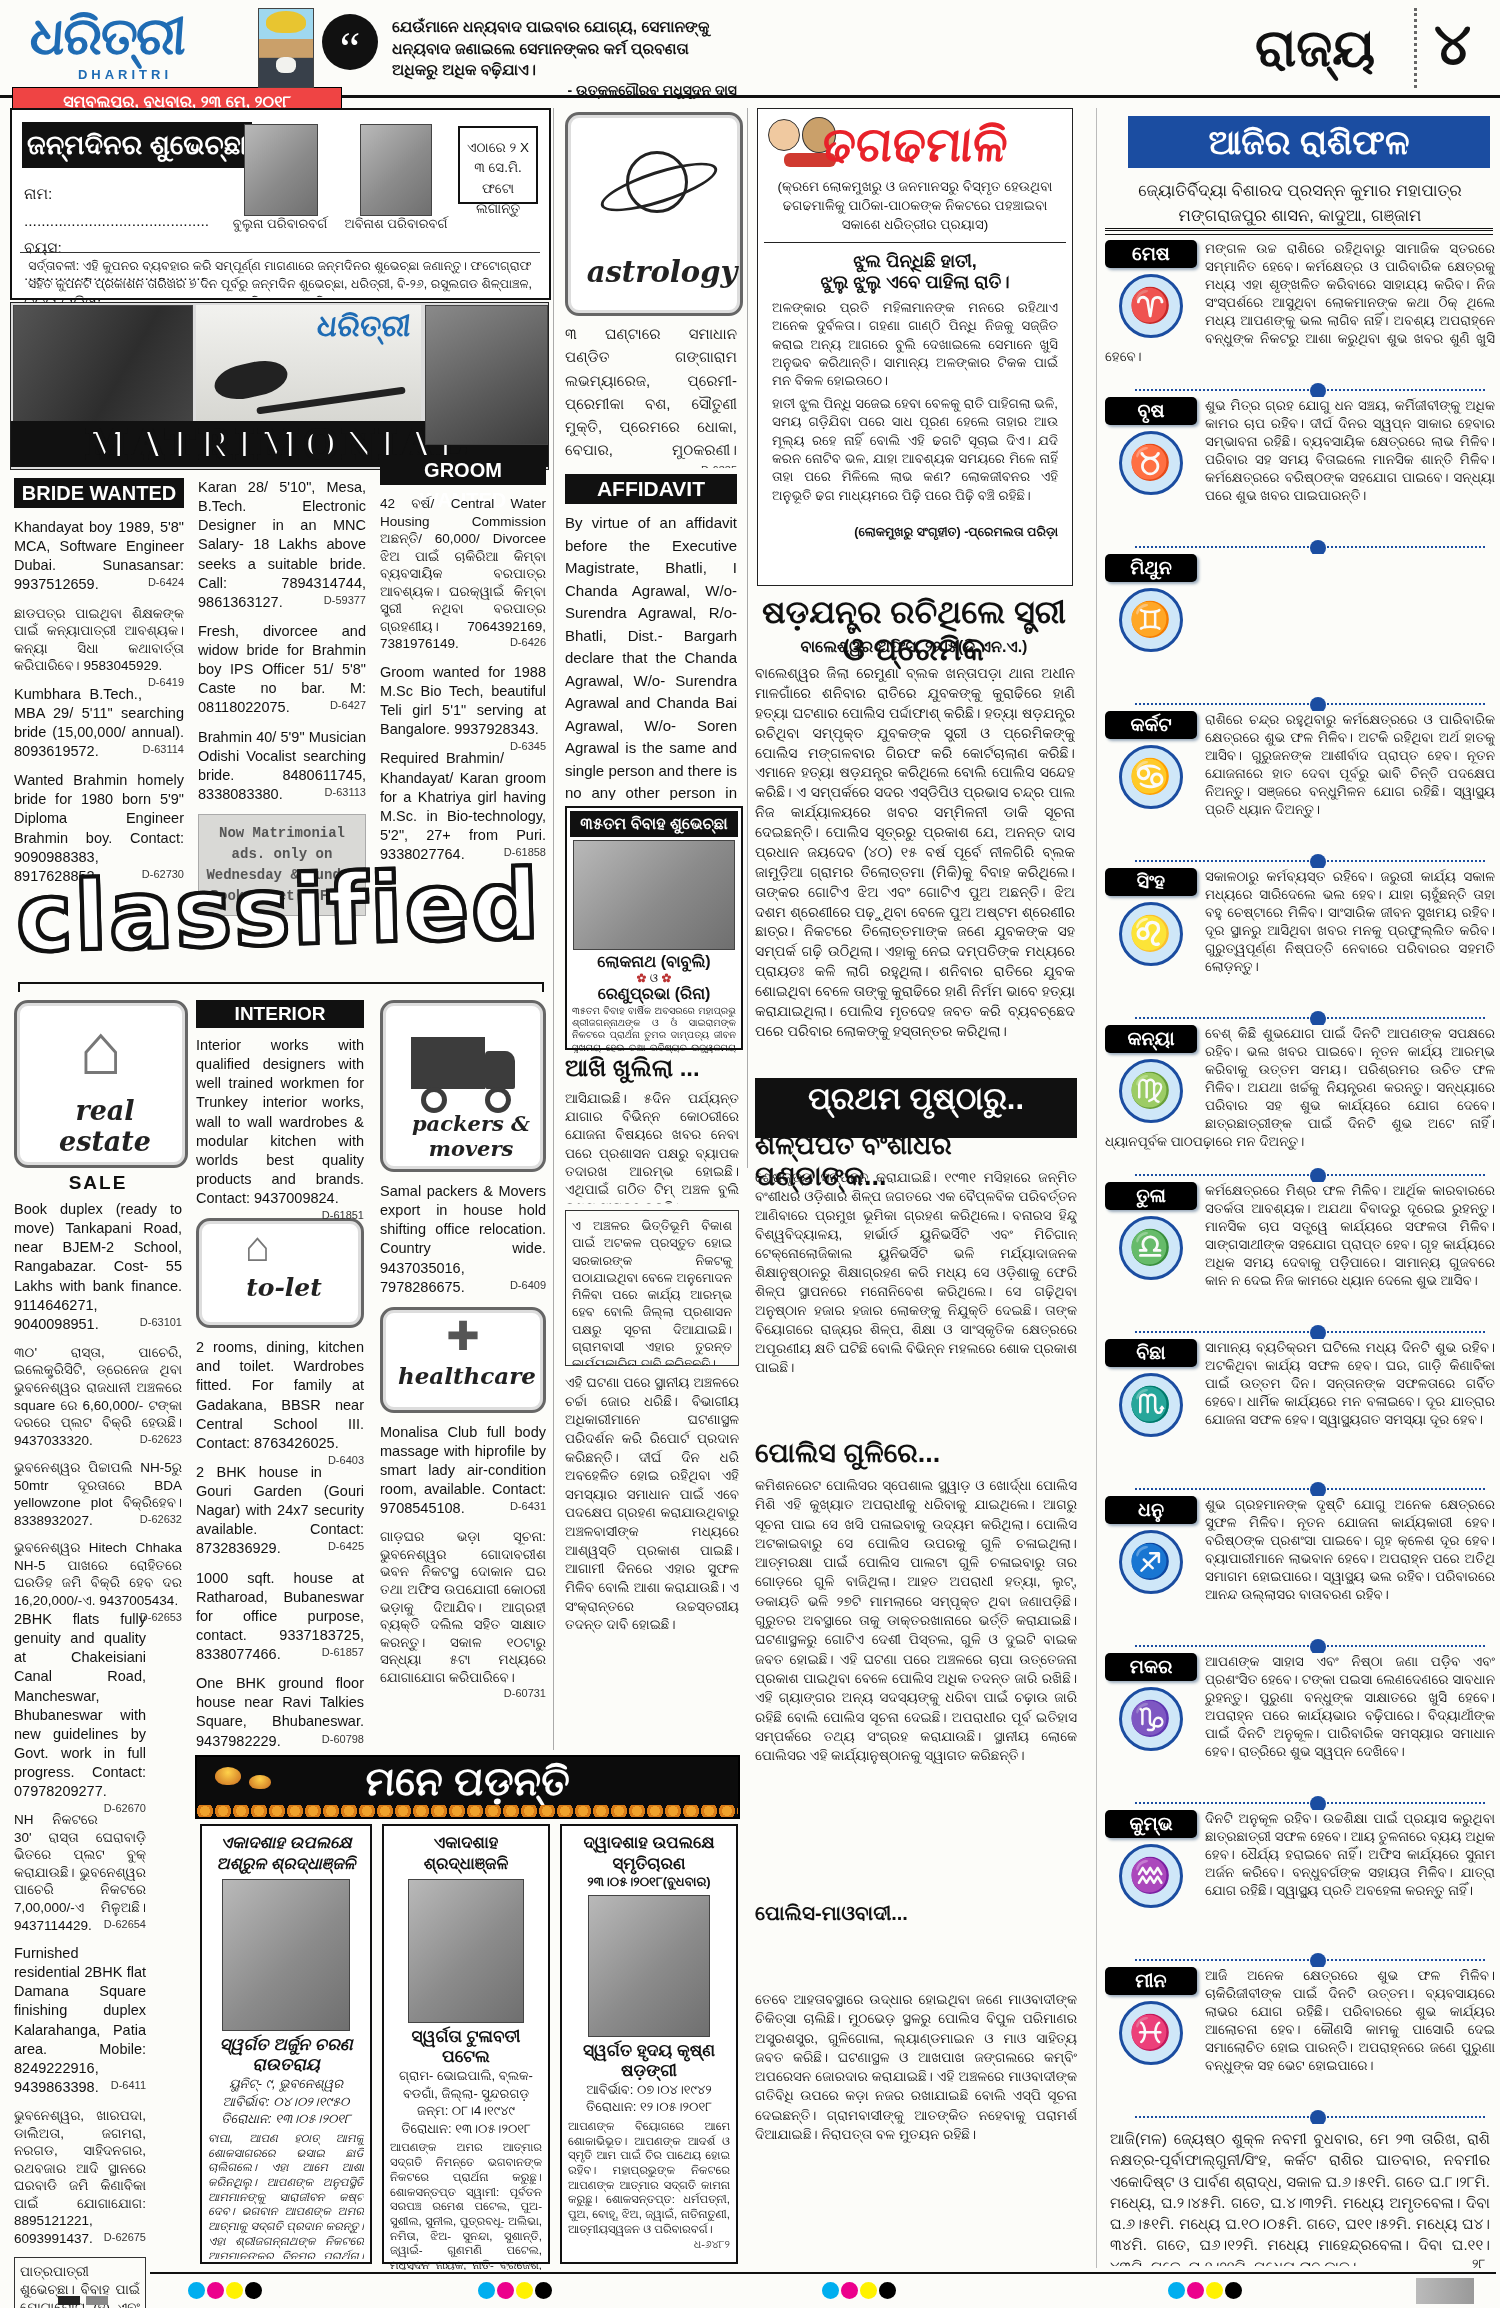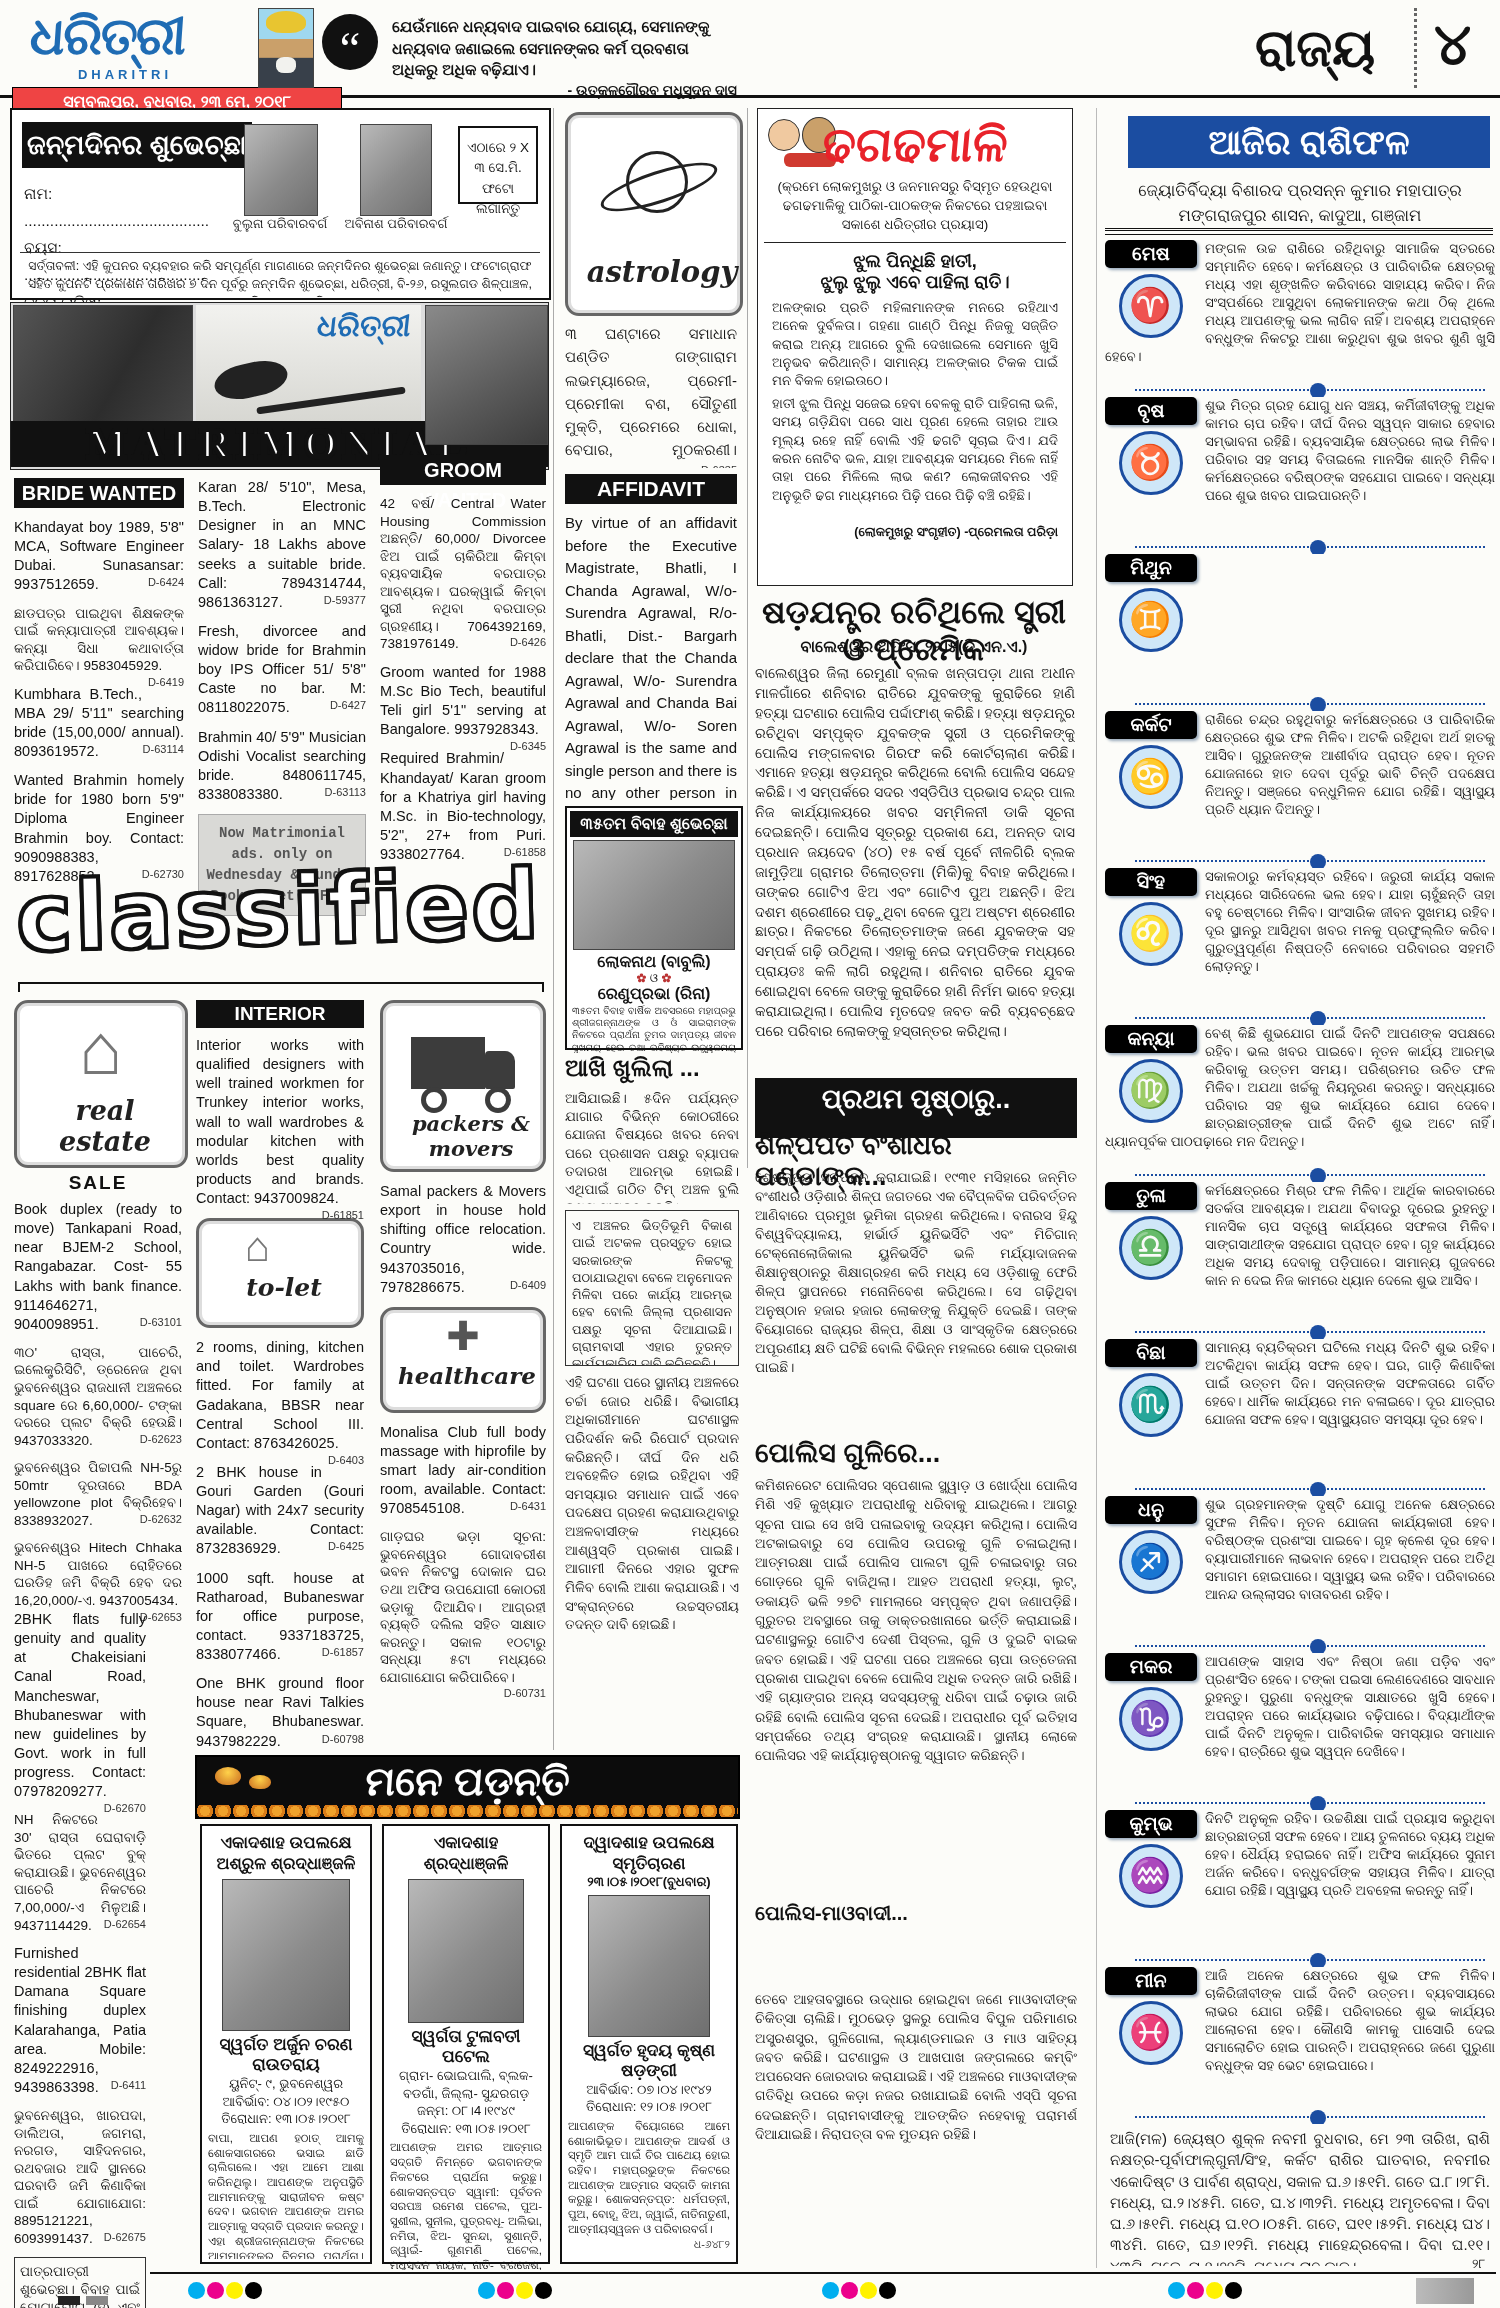--- a/index.html
+++ b/index.html
@@ -162,21 +162,21 @@
       <div class="jt ovh" style="margin-top:6px;font-size:13.3px;line-height:1.38;height:92px;">ଅଳଙ୍କାର ପ୍ରତି ମହିଳାମାନଙ୍କ ମନରେ ରହିଥାଏ ଅନେକ ଦୁର୍ବଳତା। ଗହଣା ଗାଣ୍ଠି ପିନ୍ଧି ନିଜକୁ ସଜ୍ଜିତ କରାଇ ଅନ୍ୟ ଆଗରେ ବୁଲି ଦେଖାଇଲେ ସେମାନେ ଖୁସି ଅନୁଭବ କରିଥାନ୍ତି। ସାମାନ୍ୟ ଅଳଙ୍କାର ଟିକକ ପାଇଁ ମନ ବିକଳ ହୋଇଉଠେ।</div>
       <div class="jt ovh" style="margin-top:4px;font-size:13.3px;line-height:1.38;height:128px;">ହାତୀ ଝୁଲ ପିନ୍ଧି ସଜେଇ ହେବା ବେଳକୁ ରାତି ପାହିଗଲା ଭଳି, ସମୟ ଗଡ଼ିଯିବା ପରେ ସାଧ ପୂରଣ ହେଲେ ତାହାର ଆଉ ମୂଲ୍ୟ ରହେ ନାହିଁ ବୋଲି ଏହି ଢଗଟି ସୂଚାଇ ଦିଏ। ଯଦି କରନ ନୋଟିବ ଭଳ, ଯାହା ଆବଶ୍ୟକ ସମୟରେ ମିଳେ ନାହିଁ ତାହା ପରେ ମିଳିଲେ ଲାଭ କଣ? ଲୋକଜୀବନର ଏହି ଅନୁଭୂତି ଢଗ ମାଧ୍ୟମରେ ପିଢ଼ି ପରେ ପିଢ଼ି ବଞ୍ଚି ରହିଛି।</div>
       <div style="text-align:right;font-size:12.5px;font-weight:bold;margin-top:2px;">(ଲୋକମୁଖରୁ ସଂଗୃହୀତ) -ପ୍ରେମଲତା ପରିଡ଼ା</div>
     </div>
   </div>
 
   <div class="abs ctr headline" style="left:752px;top:594px;width:324px;font-size:32px;">ଷଡ଼ଯନ୍ତ୍ର ରଚିଥିଲେ ସ୍ତ୍ରୀ ଓ ପ୍ରେମିକ</div>
   <div class="abs ctr headline" style="left:752px;top:638px;width:324px;font-size:16px;">ବାଲେଶ୍ୱର ଅଫିସ, ୨୨।୫(ଡି.ଏନ.ଏ.)</div>
   <div class="abs jt ovh" style="left:755px;top:664px;width:320px;height:404px;font-size:14.2px;line-height:1.4;">ବାଲେଶ୍ୱର ଜିଲା ରେମୁଣା ବ୍ଲକ ଖନ୍ତାପଡ଼ା ଥାନା ଅଧୀନ ମାଳଗାଁରେ ଶନିବାର ରାତିରେ ଯୁବକଙ୍କୁ କୁରାଢିରେ ହାଣି ହତ୍ୟା ଘଟଣାର ପୋଲିସ ପର୍ଦ୍ଦାଫାଶ୍ କରିଛି। ହତ୍ୟା ଷଡ଼ଯନ୍ତ୍ର ରଚିଥିବା ସମ୍ପୃକ୍ତ ଯୁବକଙ୍କ ସ୍ତ୍ରୀ ଓ ପ୍ରେମିକଙ୍କୁ ପୋଲିସ ମଙ୍ଗଳବାର ଗିରଫ କରି କୋର୍ଟଚାଲାଣ କରିଛି। ଏମାନେ ହତ୍ୟା ଷଡ଼ଯନ୍ତ୍ର କରିଥିଲେ ବୋଲି ପୋଲିସ ସନ୍ଦେହ କରିଛି। ଏ ସମ୍ପର୍କରେ ସଦର ଏସ୍‌ଡିପିଓ ପ୍ରଭାସ ଚନ୍ଦ୍ର ପାଲ ନିଜ କାର୍ଯ୍ୟାଳୟରେ ଖବର ସମ୍ମିଳନୀ ଡାକି ସୂଚନା ଦେଇଛନ୍ତି। ପୋଲିସ ସୂତ୍ରରୁ ପ୍ରକାଶ ଯେ, ଅନନ୍ତ ଦାସ ପ୍ରଧାନ ଜୟଦେବ (୪୦) ୧୫ ବର୍ଷ ପୂର୍ବେ ନୀଳଗିରି ବ୍ଲକ ଜାମୁଡ଼ିଆ ଗ୍ରାମର ତିଲୋତ୍ତମା (ମିକି)କୁ ବିବାହ କରିଥିଲେ। ତାଙ୍କର ଗୋଟିଏ ଝିଅ ଏବଂ ଗୋଟିଏ ପୁଅ ଅଛନ୍ତି। ଝିଅ ଦଶମ ଶ୍ରେଣୀରେ ପଢ଼ୁଥିବା ବେଳେ ପୁଅ ଅଷ୍ଟମ ଶ୍ରେଣୀର ଛାତ୍ର। ନିକଟରେ ତିଲୋତ୍ତମାଙ୍କ ଜଣେ ଯୁବକଙ୍କ ସହ ସମ୍ପର୍କ ଗଢ଼ି ଉଠିଥିଲା। ଏହାକୁ ନେଇ ଦମ୍ପତିଙ୍କ ମଧ୍ୟରେ ପ୍ରାୟତଃ କଳି ଲାଗି ରହୁଥିଲା। ଶନିବାର ରାତିରେ ଯୁବକ ଶୋଇଥିବା ବେଳେ ତାଙ୍କୁ କୁରାଢିରେ ହାଣି ନିର୍ମମ ଭାବେ ହତ୍ୟା କରାଯାଇଥିଲା। ପୋଲିସ ମୃତଦେହ ଜବତ କରି ବ୍ୟବଚ୍ଛେଦ ପରେ ପରିବାର ଲୋକଙ୍କୁ ହସ୍ତାନ୍ତର କରିଥିଲା।</div>
 
-  <div class="abs bar" style="left:755px;top:1078px;width:322px;height:60px;font-size:27px;line-height:42px;">ପ୍ରଥମ ପୃଷ୍ଠାରୁ..</div>
+  <div class="abs bar" style="left:755px;top:1078px;width:322px;height:60px;font-size:31px;line-height:42px;">ପ୍ରଥମ ପୃଷ୍ଠାରୁ..</div>
   <div class="abs headline" style="left:755px;top:1130px;width:322px;font-size:27px;">ଶିଳ୍ପପତି ବଂଶୀଧର ପଣ୍ଡାଙ୍କ...</div>
   <div class="abs jt ovh" style="left:755px;top:1168px;width:322px;height:262px;font-size:13.6px;line-height:1.4;">ଶେଷକୃତ୍ୟ ସମ୍ପନ୍ନ କରାଯାଇଛି। ୧୯୩୧ ମସିହାରେ ଜନ୍ମିତ ବଂଶୀଧର ଓଡ଼ିଶାର ଶିଳ୍ପ ଜଗତରେ ଏକ ବୈପ୍ଳବିକ ପରିବର୍ତ୍ତନ ଆଣିବାରେ ପ୍ରମୁଖ ଭୂମିକା ଗ୍ରହଣ କରିଥିଲେ। ବନାରସ ହିନ୍ଦୁ ବିଶ୍ୱବିଦ୍ୟାଳୟ, ହାର୍ଭାର୍ଡ ୟୁନିଭର୍ସିଟି ଏବଂ ମିଚିଗାନ୍ ଟେକ୍ନୋଲୋଜିକାଲ ୟୁନିଭର୍ସିଟି ଭଳି ମର୍ଯ୍ୟାଦାଜନକ ଶିକ୍ଷାନୁଷ୍ଠାନରୁ ଶିକ୍ଷାଗ୍ରହଣ କରି ମଧ୍ୟ ସେ ଓଡ଼ିଶାକୁ ଫେରି ଶିଳ୍ପ ସ୍ଥାପନରେ ମନୋନିବେଶ କରିଥିଲେ। ସେ ଗଢ଼ିଥିବା ଅନୁଷ୍ଠାନ ହଜାର ହଜାର ଲୋକଙ୍କୁ ନିଯୁକ୍ତି ଦେଇଛି। ତାଙ୍କ ବିୟୋଗରେ ରାଜ୍ୟର ଶିଳ୍ପ, ଶିକ୍ଷା ଓ ସାଂସ୍କୃତିକ କ୍ଷେତ୍ରରେ ଅପୂରଣୀୟ କ୍ଷତି ଘଟିଛି ବୋଲି ବିଭିନ୍ନ ମହଲରେ ଶୋକ ପ୍ରକାଶ ପାଇଛି।</div>
   <div class="abs headline" style="left:755px;top:1438px;width:322px;font-size:27px;">ପୋଲିସ ଗୁଳିରେ...</div>
   <div class="abs jt ovh" style="left:755px;top:1476px;width:322px;height:468px;font-size:13.6px;line-height:1.42;">କମିଶନରେଟ ପୋଲିସର ସ୍ପେଶାଲ ସ୍କ୍ୱାଡ଼ ଓ ଖୋର୍ଦ୍ଧା ପୋଲିସ ମିଶି ଏହି କୁଖ୍ୟାତ ଅପରାଧୀକୁ ଧରିବାକୁ ଯାଇଥିଲେ। ଆଗରୁ ସୂଚନା ପାଇ ସେ ଖସି ପଳାଇବାକୁ ଉଦ୍ୟମ କରିଥିଲା। ପୋଲିସ ଅଟକାଇବାରୁ ସେ ପୋଲିସ ଉପରକୁ ଗୁଳି ଚଳାଇଥିଲା। ଆତ୍ମରକ୍ଷା ପାଇଁ ପୋଲିସ ପାଲଟା ଗୁଳି ଚଳାଇବାରୁ ତାର ଗୋଡ଼ରେ ଗୁଳି ବାଜିଥିଲା। ଆହତ ଅପରାଧୀ ହତ୍ୟା, ଲୁଟ୍, ଡକାୟତି ଭଳି ୨୭ଟି ମାମଲାରେ ସମ୍ପୃକ୍ତ ଥିବା ଜଣାପଡ଼ିଛି। ଗୁରୁତର ଅବସ୍ଥାରେ ତାକୁ ଡାକ୍ତରଖାନାରେ ଭର୍ତ୍ତି କରାଯାଇଛି। ଘଟଣାସ୍ଥଳରୁ ଗୋଟିଏ ଦେଶୀ ପିସ୍ତଲ, ଗୁଳି ଓ ଦୁଇଟି ବାଇକ ଜବତ ହୋଇଛି। ଏହି ଘଟଣା ପରେ ଅଞ୍ଚଳରେ ଚାପା ଉତ୍ତେଜନା ପ୍ରକାଶ ପାଇଥିବା ବେଳେ ପୋଲିସ ଅଧିକ ତଦନ୍ତ ଜାରି ରଖିଛି। ଏହି ଗ୍ୟାଙ୍ଗର ଅନ୍ୟ ସଦସ୍ୟଙ୍କୁ ଧରିବା ପାଇଁ ଚଢ଼ାଉ ଜାରି ରହିଛି ବୋଲି ପୋଲିସ ସୂଚନା ଦେଇଛି। ଅପରାଧୀର ପୂର୍ବ ଇତିହାସ ସମ୍ପର୍କରେ ତଥ୍ୟ ସଂଗ୍ରହ କରାଯାଉଛି। ସ୍ଥାନୀୟ ଲୋକେ ପୋଲିସର ଏହି କାର୍ଯ୍ୟାନୁଷ୍ଠାନକୁ ସ୍ୱାଗତ କରିଛନ୍ତି।</div>
   <div class="abs headline" style="left:755px;top:1902px;width:322px;font-size:20px;">ପୋଲିସ-ମାଓବାଦୀ...</div>
   <div class="abs jt ovh" style="left:755px;top:1990px;width:322px;height:276px;font-size:13.6px;line-height:1.42;">ତେବେ ଆହତାବସ୍ଥାରେ ଉଦ୍ଧାର ହୋଇଥିବା ଜଣେ ମାଓବାଦୀଙ୍କ ଚିକିତ୍ସା ଚାଲିଛି। ମୁଠଭେଡ଼ ସ୍ଥଳରୁ ପୋଲିସ ବିପୁଳ ପରିମାଣର ଅସ୍ତ୍ରଶସ୍ତ୍ର, ଗୁଳିଗୋଳା, ଲ୍ୟାଣ୍ଡମାଇନ ଓ ମାଓ ସାହିତ୍ୟ ଜବତ କରିଛି। ଘଟଣାସ୍ଥଳ ଓ ଆଖପାଖ ଜଙ୍ଗଲରେ କମ୍ବିଂ ଅପରେସନ ଜୋରଦାର କରାଯାଇଛି। ଏହି ଅଞ୍ଚଳରେ ମାଓବାଦୀଙ୍କ ଗତିବିଧି ଉପରେ କଡ଼ା ନଜର ରଖାଯାଇଛି ବୋଲି ଏସ୍‌ପି ସୂଚନା ଦେଇଛନ୍ତି। ଗ୍ରାମବାସୀଙ୍କୁ ଆତଙ୍କିତ ନହେବାକୁ ପରାମର୍ଶ ଦିଆଯାଇଛି। ନିରାପତ୍ତା ବଳ ମୁତୟନ ରହିଛି।</div>
 
   <div class="abs" style="left:1128px;top:116px;width:362px;height:52px;background:#1b4da1;color:#fff;font-weight:bold;font-size:34px;text-align:center;line-height:52px;">ଆଜିର ରାଶିଫଳ</div>
   <div class="abs ctr" style="left:1105px;top:178px;width:390px;font-size:16.5px;line-height:1.5;">
     <div>ଜ୍ୟୋତିର୍ବିଦ୍ୟା ବିଶାରଦ ପ୍ରସନ୍ନ କୁମାର ମହାପାତ୍ର</div>
@@ -374,21 +374,21 @@
     <div class="ad-od jt ovh" style="height:196px;"><span>ଗାଡ଼ଘର ଭଡ଼ା ସୂଚନା: ଭୁବନେଶ୍ୱର ଗୋଦାବରୀଶ ଭବନ ନିକଟସ୍ଥ ଦୋକାନ ଘର ତଥା ଅଫିସ ଉପଯୋଗୀ କୋଠରୀ ଭଡ଼ାକୁ ଦିଆଯିବ। ଆଗ୍ରହୀ ବ୍ୟକ୍ତି ଦଲିଲ ସହିତ ସାକ୍ଷାତ କରନ୍ତୁ। ସକାଳ ୧୦ଟାରୁ ସନ୍ଧ୍ୟା ୫ଟା ମଧ୍ୟରେ ଯୋଗାଯୋଗ କରିପାରିବେ।</span><span class="adid">D-60731</span></div>
   </div>
 
   <div class="abs" style="left:195px;top:1755px;width:545px;height:64px;background:#0c0c0c;border:2px solid #000;box-sizing:border-box;">
     <div class="abs" style="left:18px;top:10px;width:26px;height:18px;background:radial-gradient(circle at 50% 30%,#ffd24a,#c96a1e);border-radius:50% 50% 45% 45%;"></div>
     <div class="abs" style="left:52px;top:18px;width:22px;height:14px;background:radial-gradient(circle at 50% 30%,#ffd24a,#c96a1e);border-radius:50% 50% 45% 45%;"></div>
     <div class="ctr" style="color:#fff;font-weight:bold;font-size:40px;line-height:48px;transform:skewX(-4deg);">ମନେ ପଡ଼ନ୍ତି</div>
     <div class="abs" style="left:0;bottom:0;width:100%;height:12px;background:repeating-radial-gradient(circle at 8px 6px,#f0a32c 0 5px,#d97c18 5px 8px,transparent 8px 16px);background-size:18px 12px;"></div>
   </div>
 
-  <div class="abs obit" style="left:200px;top:1824px;width:172px;height:440px;">
+  <div class="abs obit" style="left:200px;top:1824px;width:172px;height:440px;font-style:italic;">
     <div class="obithead">ଏକାଦଶାହ ଉପଲକ୍ଷେ ଅଶ୍ରୁଳ ଶ୍ରଦ୍ଧାଞ୍ଜଳି</div>
     <div class="photo" style="height:150px;margin:6px 14px 0;"></div>
     <div class="obitname">ସ୍ୱର୍ଗତ ଅର୍ଜୁନ ଚରଣ ରାଉତରାୟ</div>
     <div class="obitmeta">ୟୁନିଟ୍- ୯, ଭୁବନେଶ୍ୱର</div>
     <div class="obitmeta">ଆବିର୍ଭାବ: ୦୪।୦୨।୧୯୫୦</div>
     <div class="obitmeta">ତିରୋଧାନ: ୧୩।୦୫।୨୦୧୮</div>
     <div class="obitbody ovh" style="height:128px;"><span>ବାପା, ଆପଣ ହଠାତ୍ ଆମକୁ ଶୋକସାଗରରେ ଭସାଇ ଛାଡି ଚାଲିଗଲେ। ଏହା ଆମେ ଆଶା କରିନଥିଲୁ। ଆପଣଙ୍କ ଅନୁପସ୍ଥିତି ଆମମାନଙ୍କୁ ସାରାଜୀବନ କଷ୍ଟ ଦେବ। ଭଗବାନ ଆପଣଙ୍କ ଅମର ଆତ୍ମାକୁ ସଦ୍‌ଗତି ପ୍ରଦାନ କରନ୍ତୁ। ଏହା ଶ୍ରୀଜଗନ୍ନାଥଙ୍କ ନିକଟରେ ଆମମାନଙ୍କର ବିନମ୍ର ପ୍ରାର୍ଥନା। ଶୋକସନ୍ତପ୍ତ: ଧର୍ମପତ୍ନୀ, ୨ ପୁଅ, ୨ ବୋହୂ, ଝିଅ, ଜ୍ୱାଇଁ, ନାତିନାତୁଣୀ, ବନ୍ଧୁବାନ୍ଧବ ଓ ପରିବାରବର୍ଗ।</span></div>
   </div>
 
   <div class="abs obit" style="left:382px;top:1824px;width:168px;height:440px;">

